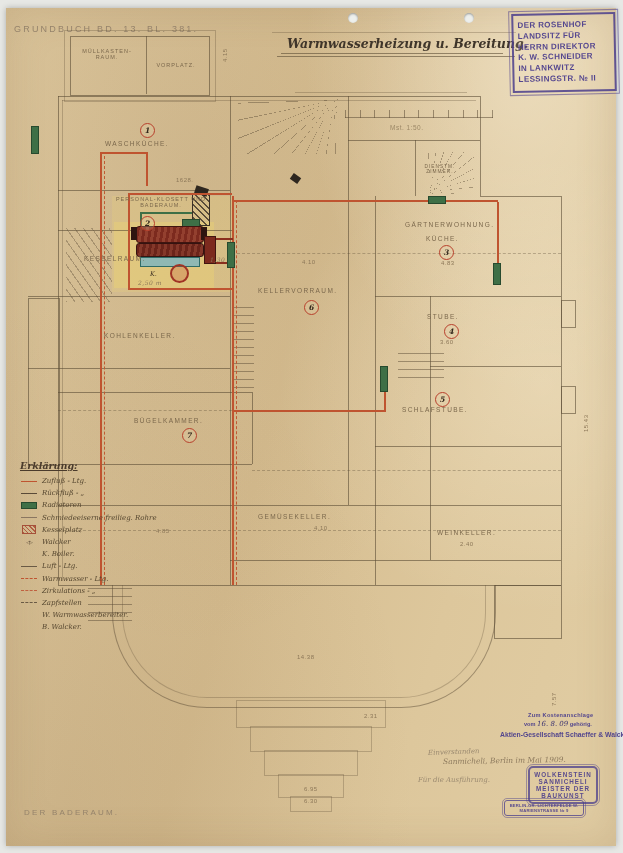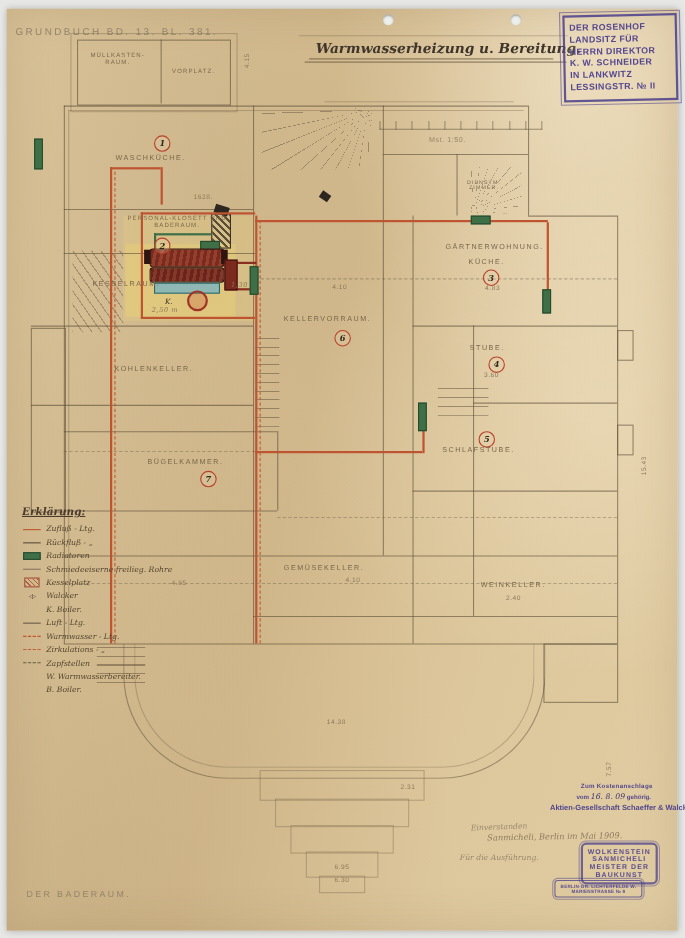--- a/index.html
+++ b/index.html
@@ -298,21 +298,21 @@
           <span class="sw-dashdot"></span>
         </span>
         <span class="llabel">Zapfstellen</span>
       </div>
     <div class="lrow">
         <span class="lsw"></span>
         <span class="llabel">W. Warmwasserbereiter.</span>
       </div>
     <div class="lrow">
         <span class="lsw"></span>
-        <span class="llabel">B. Boiler.</span>
+        <span class="llabel">B. Walcker.</span>
       </div>
   </div>
 
   <div class="abs" style="left:24px;top:808px;font-size:8px;letter-spacing:2.2px;color:#95836b">DER BADERAUM.</div>
 
   <div class="abs purple" style="left:528px;top:712px;font-size:5.6px;font-weight:bold;letter-spacing:.3px">Zum Kostenanschlage</div>
   <div class="abs" style="left:524px;top:720px;font-size:5.6px;white-space:nowrap">
     <span class="purple" style="font-weight:bold">vom</span>
     <span class="hand" style="font-size:7px;color:#3d3470">16. 8. 09</span>
     <span class="purple" style="font-weight:bold">gehörig.</span>

